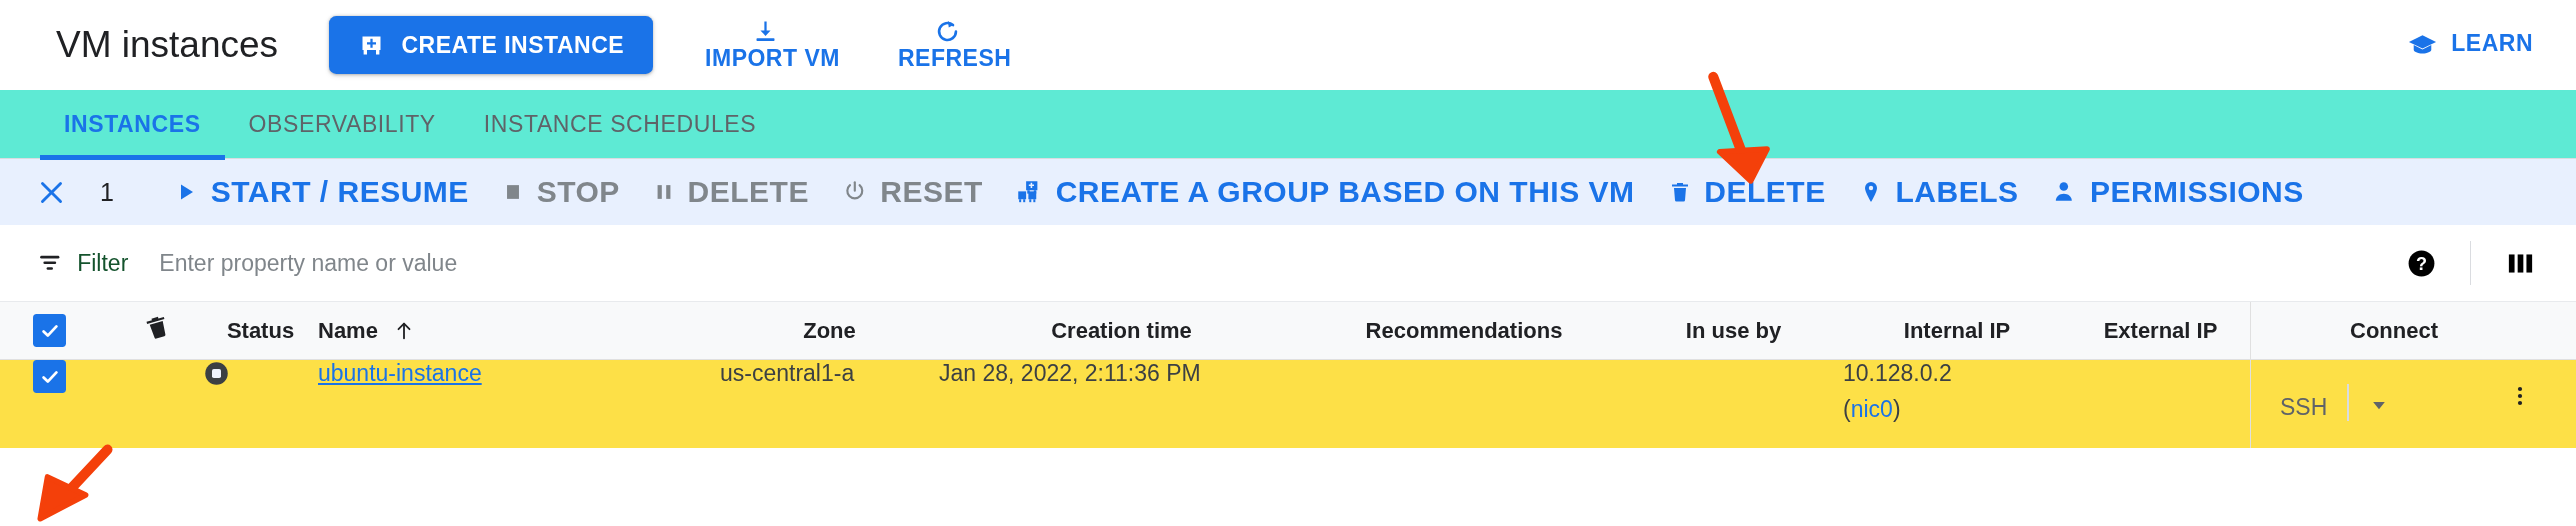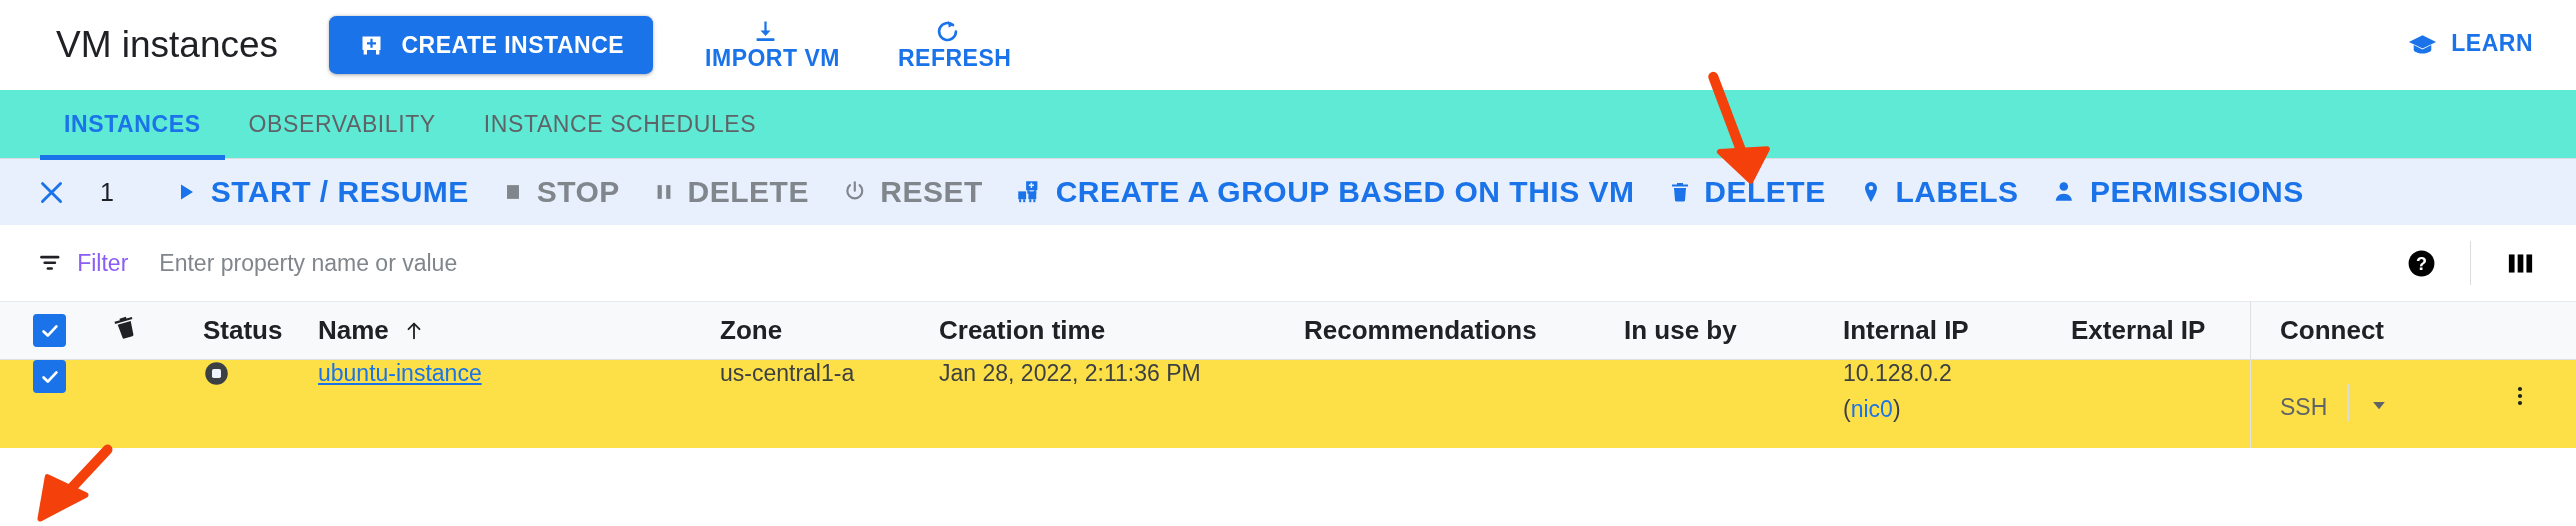--- a/index.html
+++ b/index.html
@@ -161,21 +161,21 @@
     align-items: center;
     padding: 0 33px 0 37px;
     box-sizing: border-box;
     background: #fff;
     border-bottom: 0.9px solid #e8eaed;
   }
   .filter-label {
     display: flex;
     align-items: center;
     font-size: 23px;
-    color: #8b5cf6;
+    color: #14532d;
     margin-right: 29px;
     cursor: pointer;
     white-space: nowrap;
   }
   .filter-label .ic { margin-right: 14.6px; display: flex; align-items: center; }
   .filter-input {
     flex: 1 1 auto;
     border: none;
     outline: none;
     font-size: 23px;
@@ -196,24 +196,24 @@
     background: #dadce0;
     margin: 0 25.6px;
     flex: none;
   }
 
   
   .tbl { width: 100%; border-collapse: collapse; table-layout: fixed; }
   .tbl th {
     background: #f8f9fa;
     height: 57px;
-    font-size: 26px;
+    font-size: 22px;
     font-weight: 600;
     color: #202124;
-    text-align: left;
+    text-align: center;
     padding: 0;
     border-bottom: 0.9px solid #e0e0e0;
     white-space: nowrap;
     vertical-align: middle;
   }
   .tbl td {
     height: 88px;
     font-size: 23px;
     color: #3c4043;
     padding: 0;

